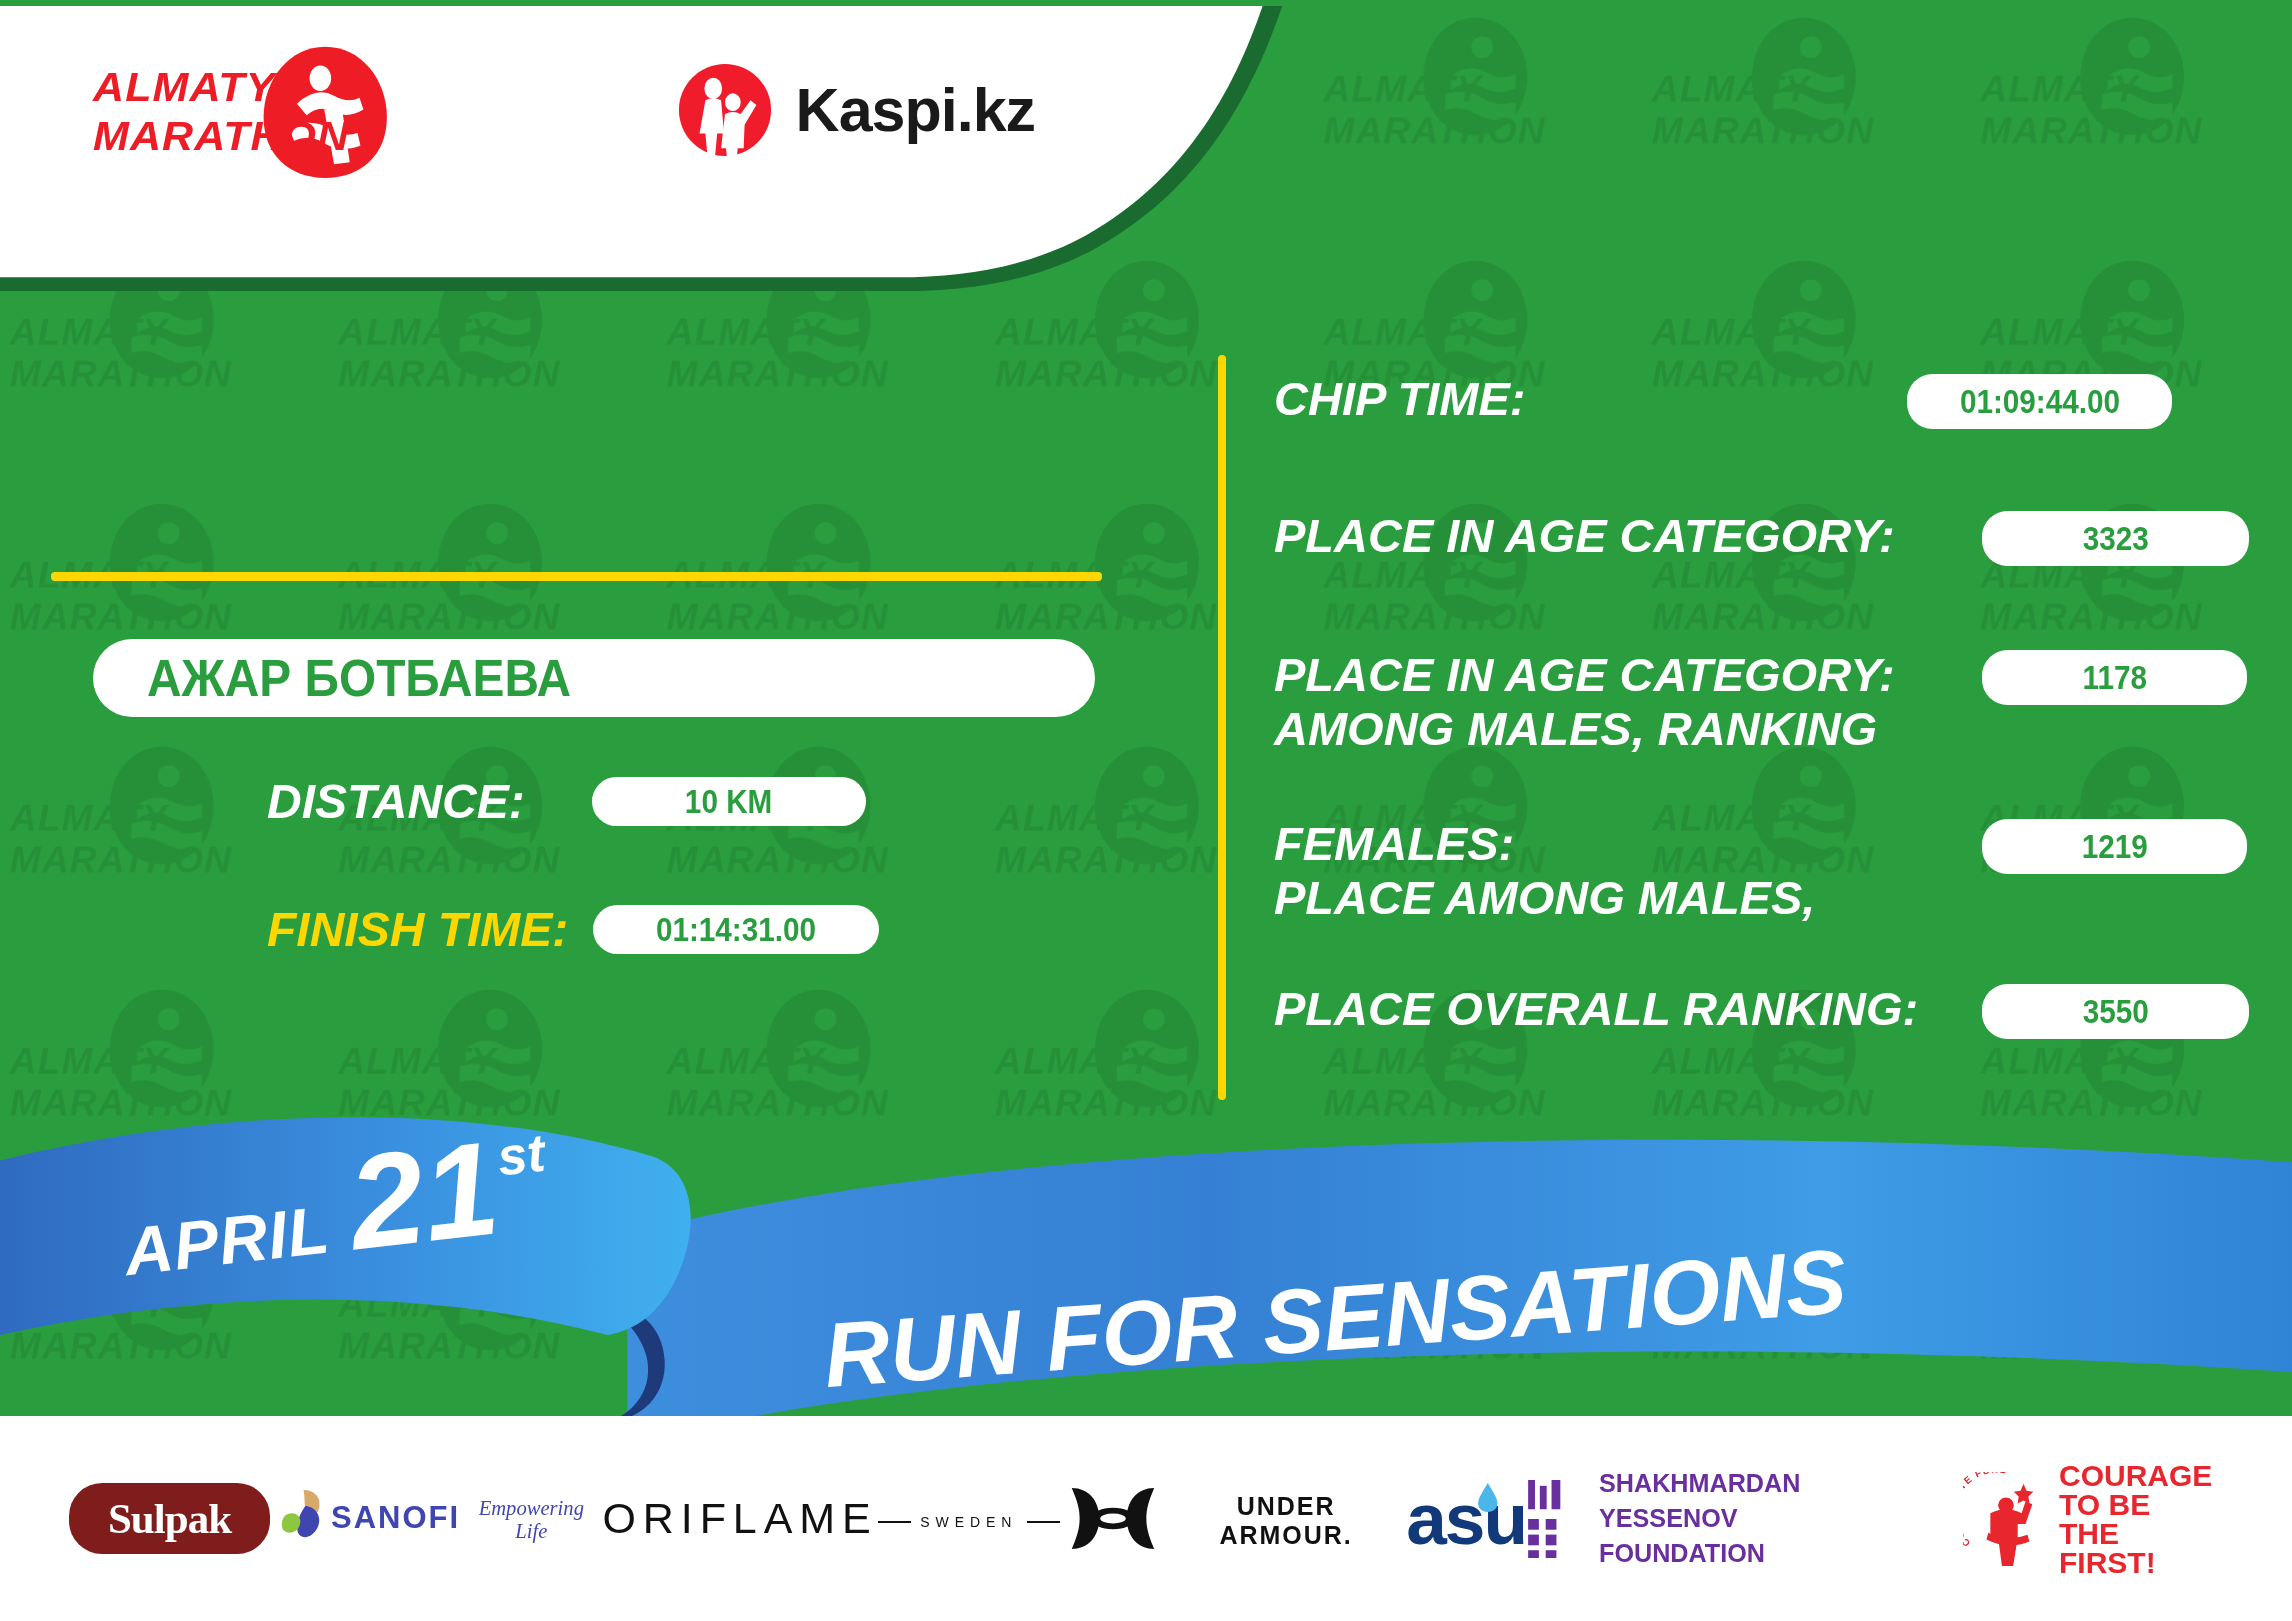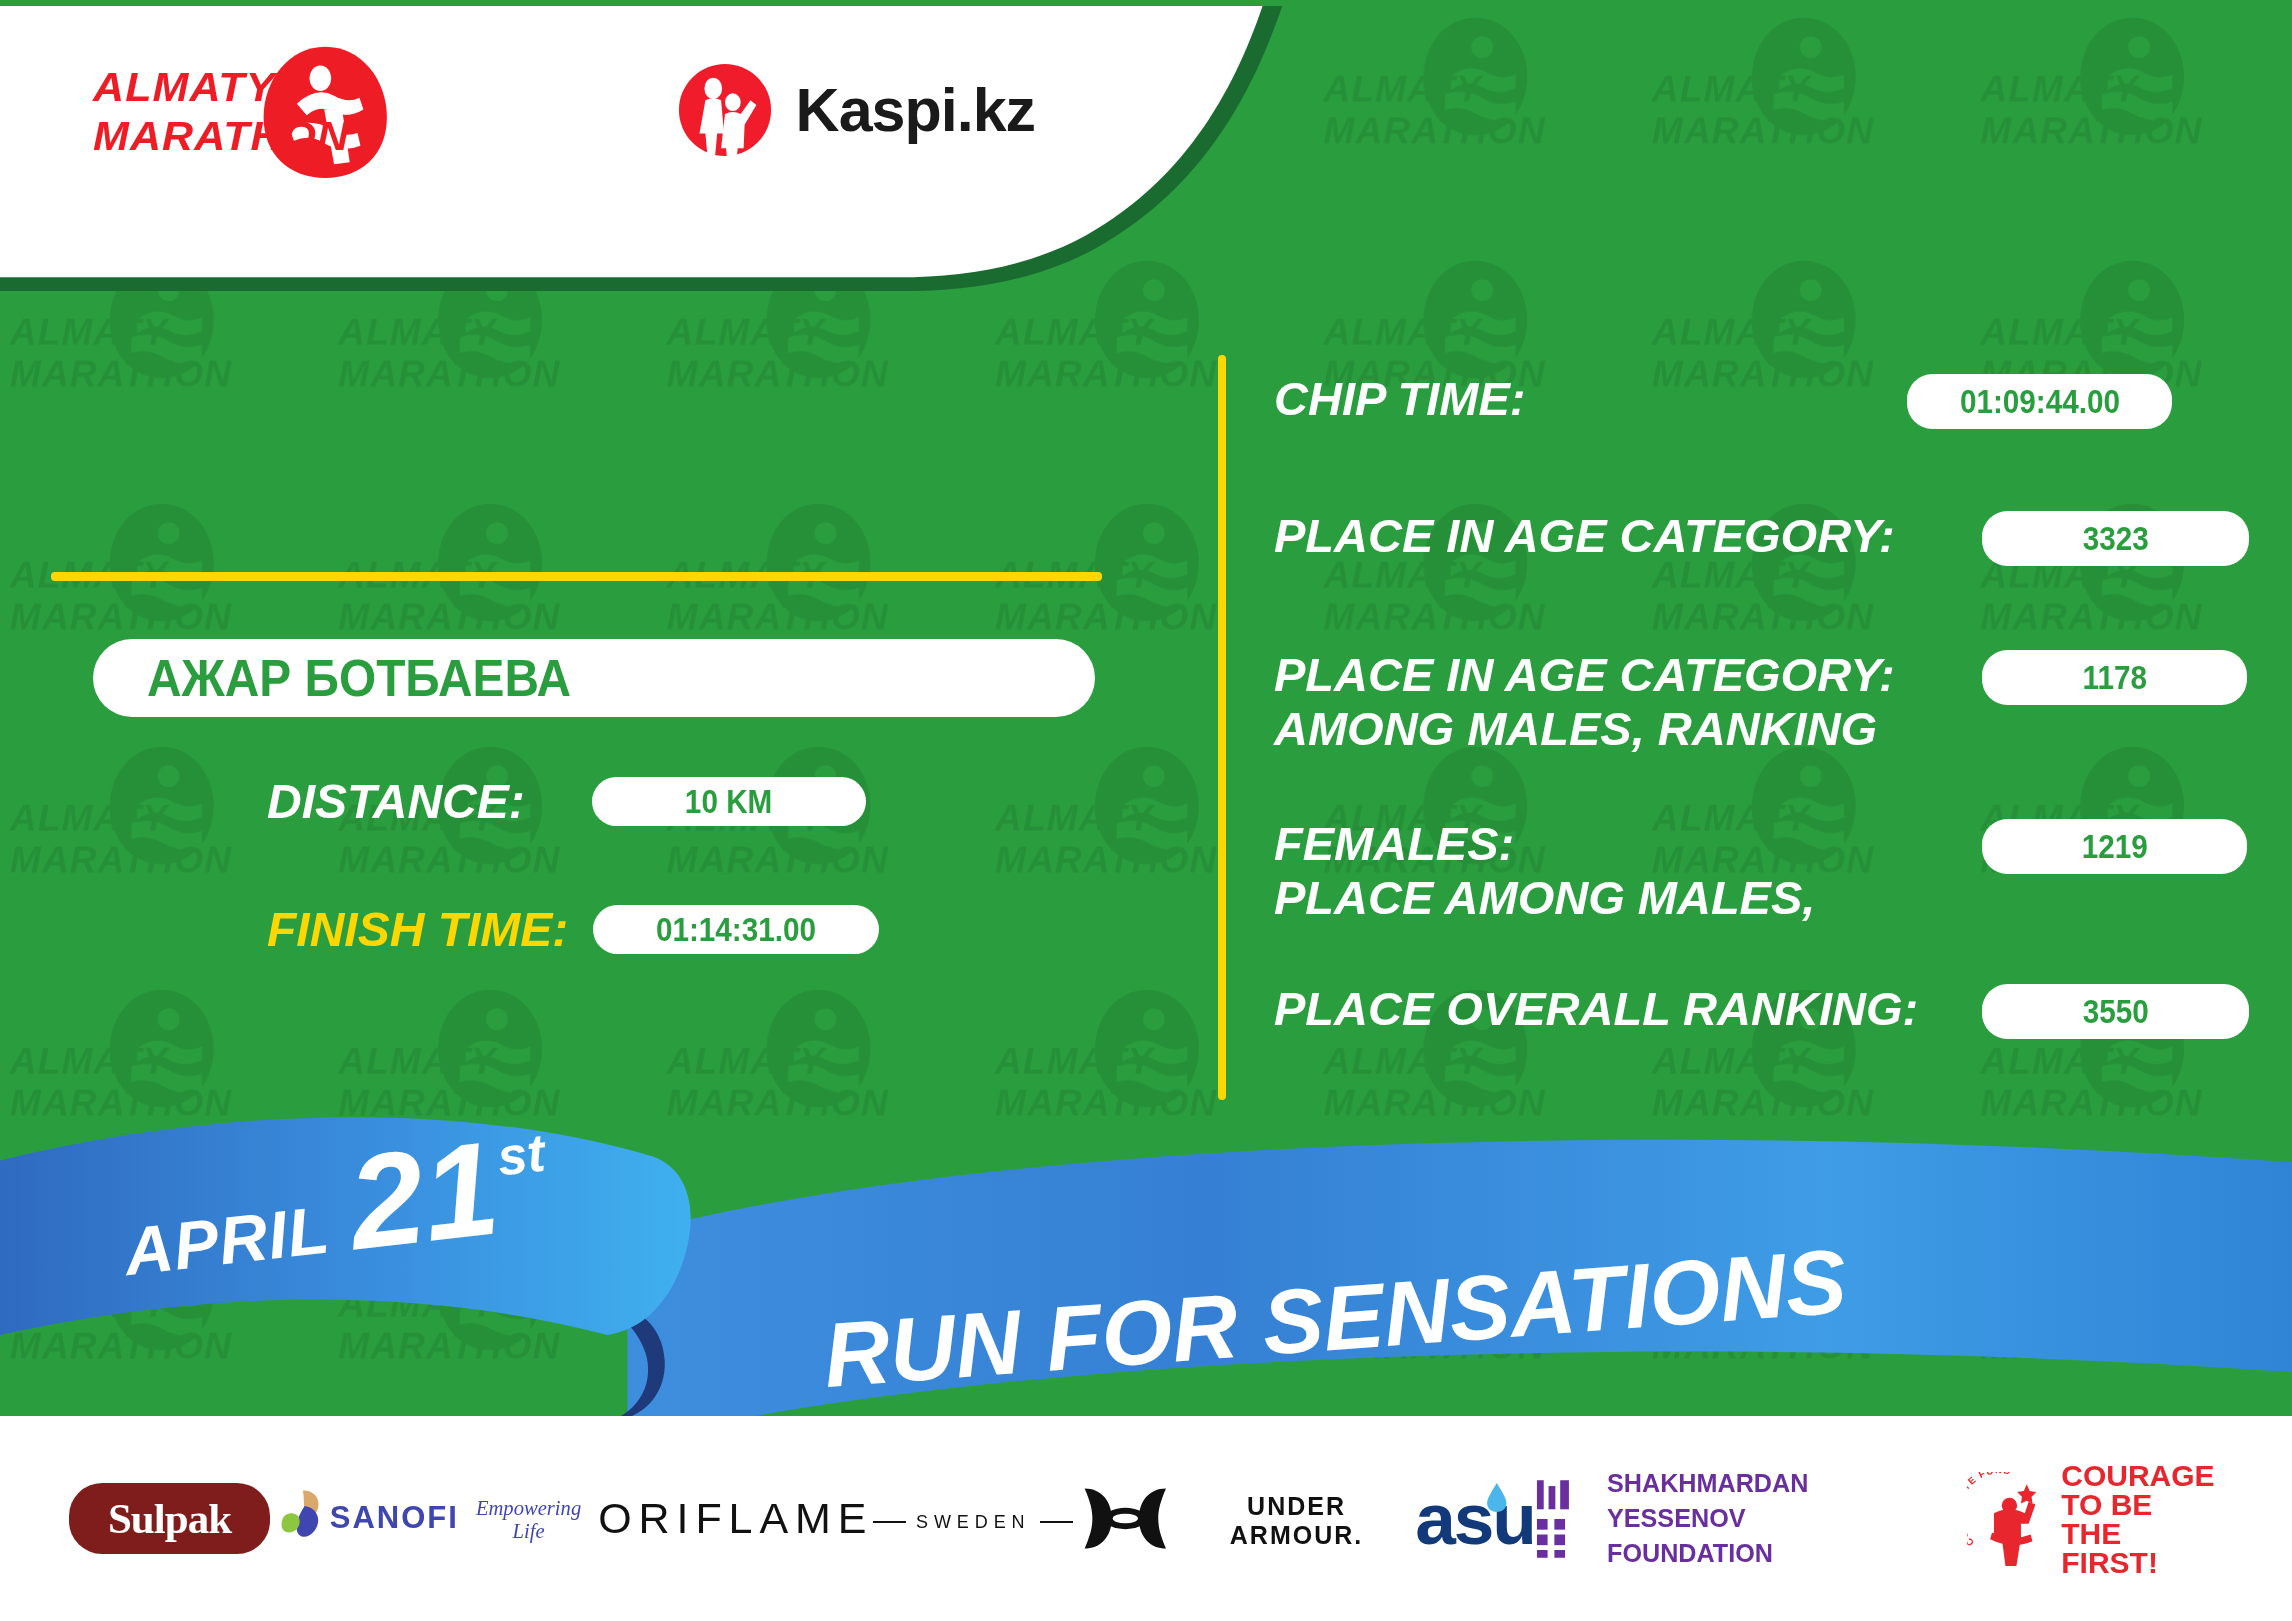--- a/index.html
+++ b/index.html
@@ -250,21 +250,21 @@
   .oriflame { text-align:center; }
   .ori-name {
     color:#111111; font-size:43px; letter-spacing:6.9px;
     font-family:"Liberation Sans", sans-serif;
   }
   .ori-sub {
     display:flex; align-items:center; justify-content:center; gap:9.8px; margin-top:7.8px;
   }
   .ori-sub .bar { width:33px; height:2px; background:#111; }
   .ori-sub span {
-    color:#111111; font-size:18px; letter-spacing:5.9px;
+    color:#111111; font-size:14px; letter-spacing:5.9px;
     font-family:"Liberation Sans", sans-serif;
   }
 
   
   .ua { text-align:center; }
   .ua-mark { width:106px; height:65px; margin:0 auto; }
   .ua-name {
     color:#111111; font-weight:bold; font-size:25px; letter-spacing:2px;
     margin-top:5.9px;
     font-family:"Liberation Sans", sans-serif;

